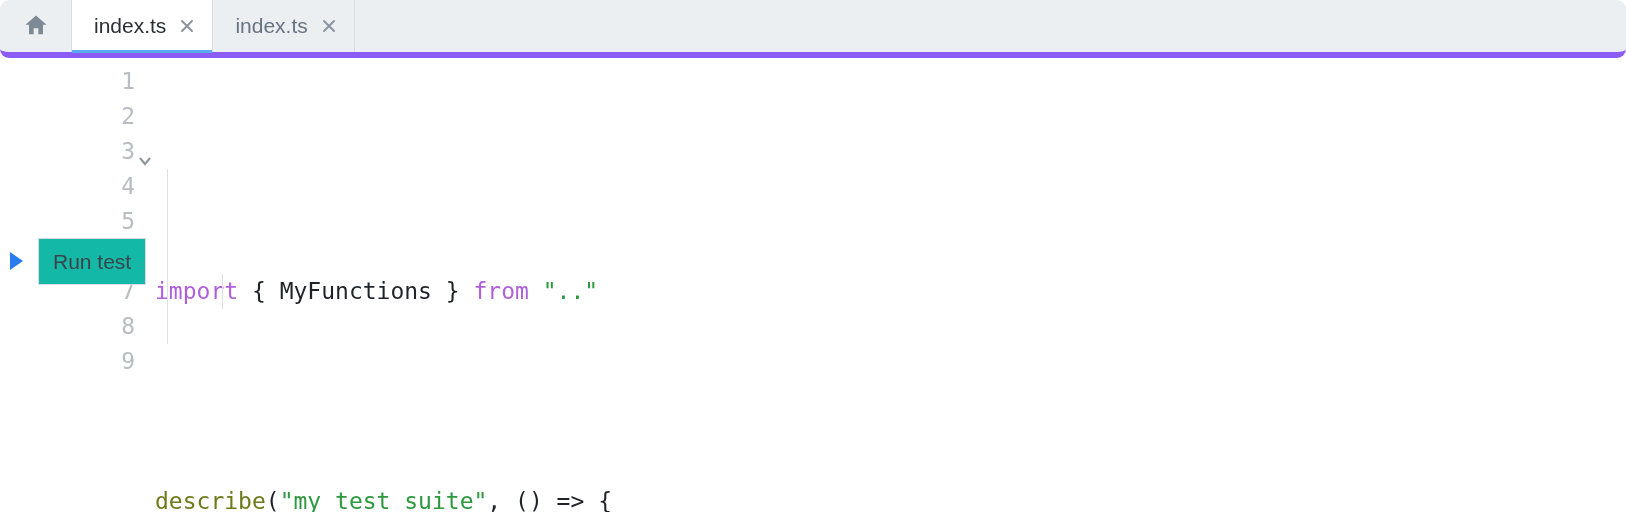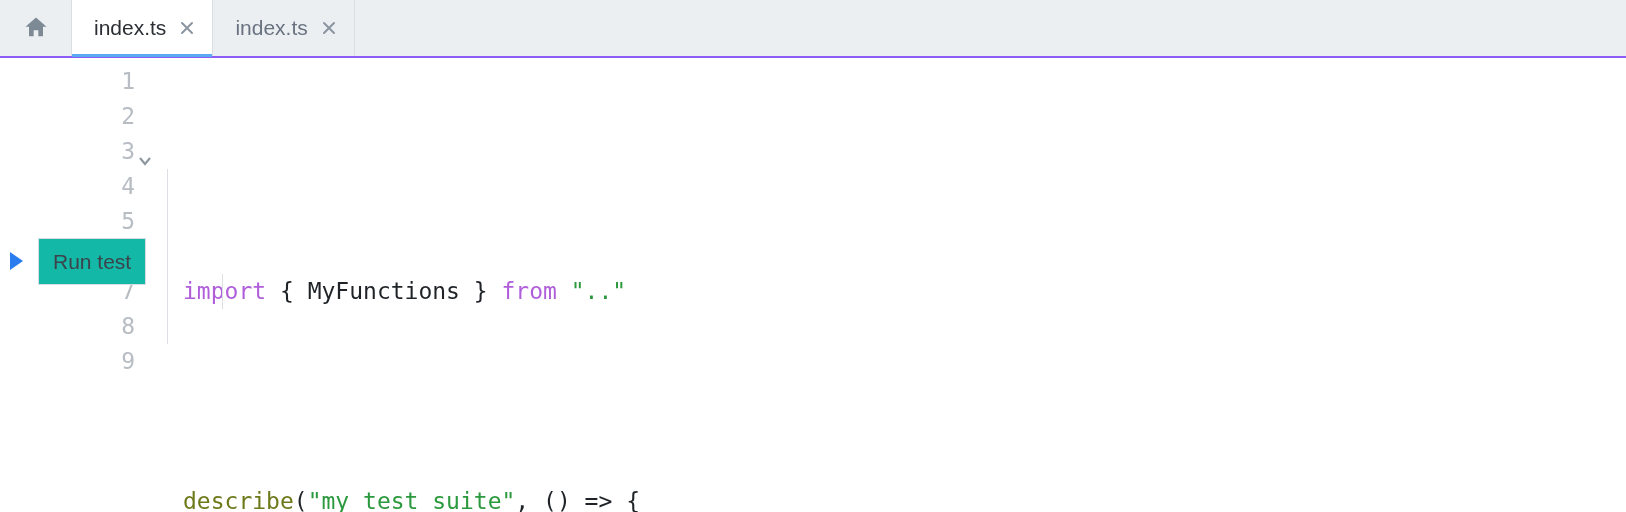--- a/index.html
+++ b/index.html
@@ -3,21 +3,22 @@
 <meta charset="utf-8">
 <style>
   * { margin: 0; padding: 0; box-sizing: border-box; }
   html, body { width: 1626px; height: 512px; font-family: -apple-system, BlinkMacSystemFont, "Segoe UI", sans-serif; background: #fff; }
 
   .topbar {
     height: 58px;
     background: #eceff2;
     display: flex;
     align-items: stretch;
-    border-bottom: 2px solid #8b5cf6;
+    border-bottom: 6px solid #8b5cf6;
+    border-radius: 9px;
   }
   .home-btn {
     width: 72px;
     display: flex;
     align-items: center;
     justify-content: center;
     border-right: 1px solid #d9dee2;
   }
   .home-btn svg { width: 28px; height: 28px; fill: #7d8a96; }
 
@@ -83,21 +84,21 @@
     width: 1px;
     background: #dcdfe3;
   }
 
   .code {
     position: relative;
     flex: 1;
     padding-top: 6px;
     white-space: pre;
   }
-  .code-row { height: 35px; padding-left: 0; margin-left: 28px; }
+  .code-row { height: 35px; padding-left: 0; }
 
   
   .kw { color: #b05fdb; }      
   .fn { color: #6e7a1a; }      
   .str { color: #2b993d; }     
   .ident { color: #1f2328; }
   .punc { color: #1f2328; }
 
   .run-action {
     position: absolute;

